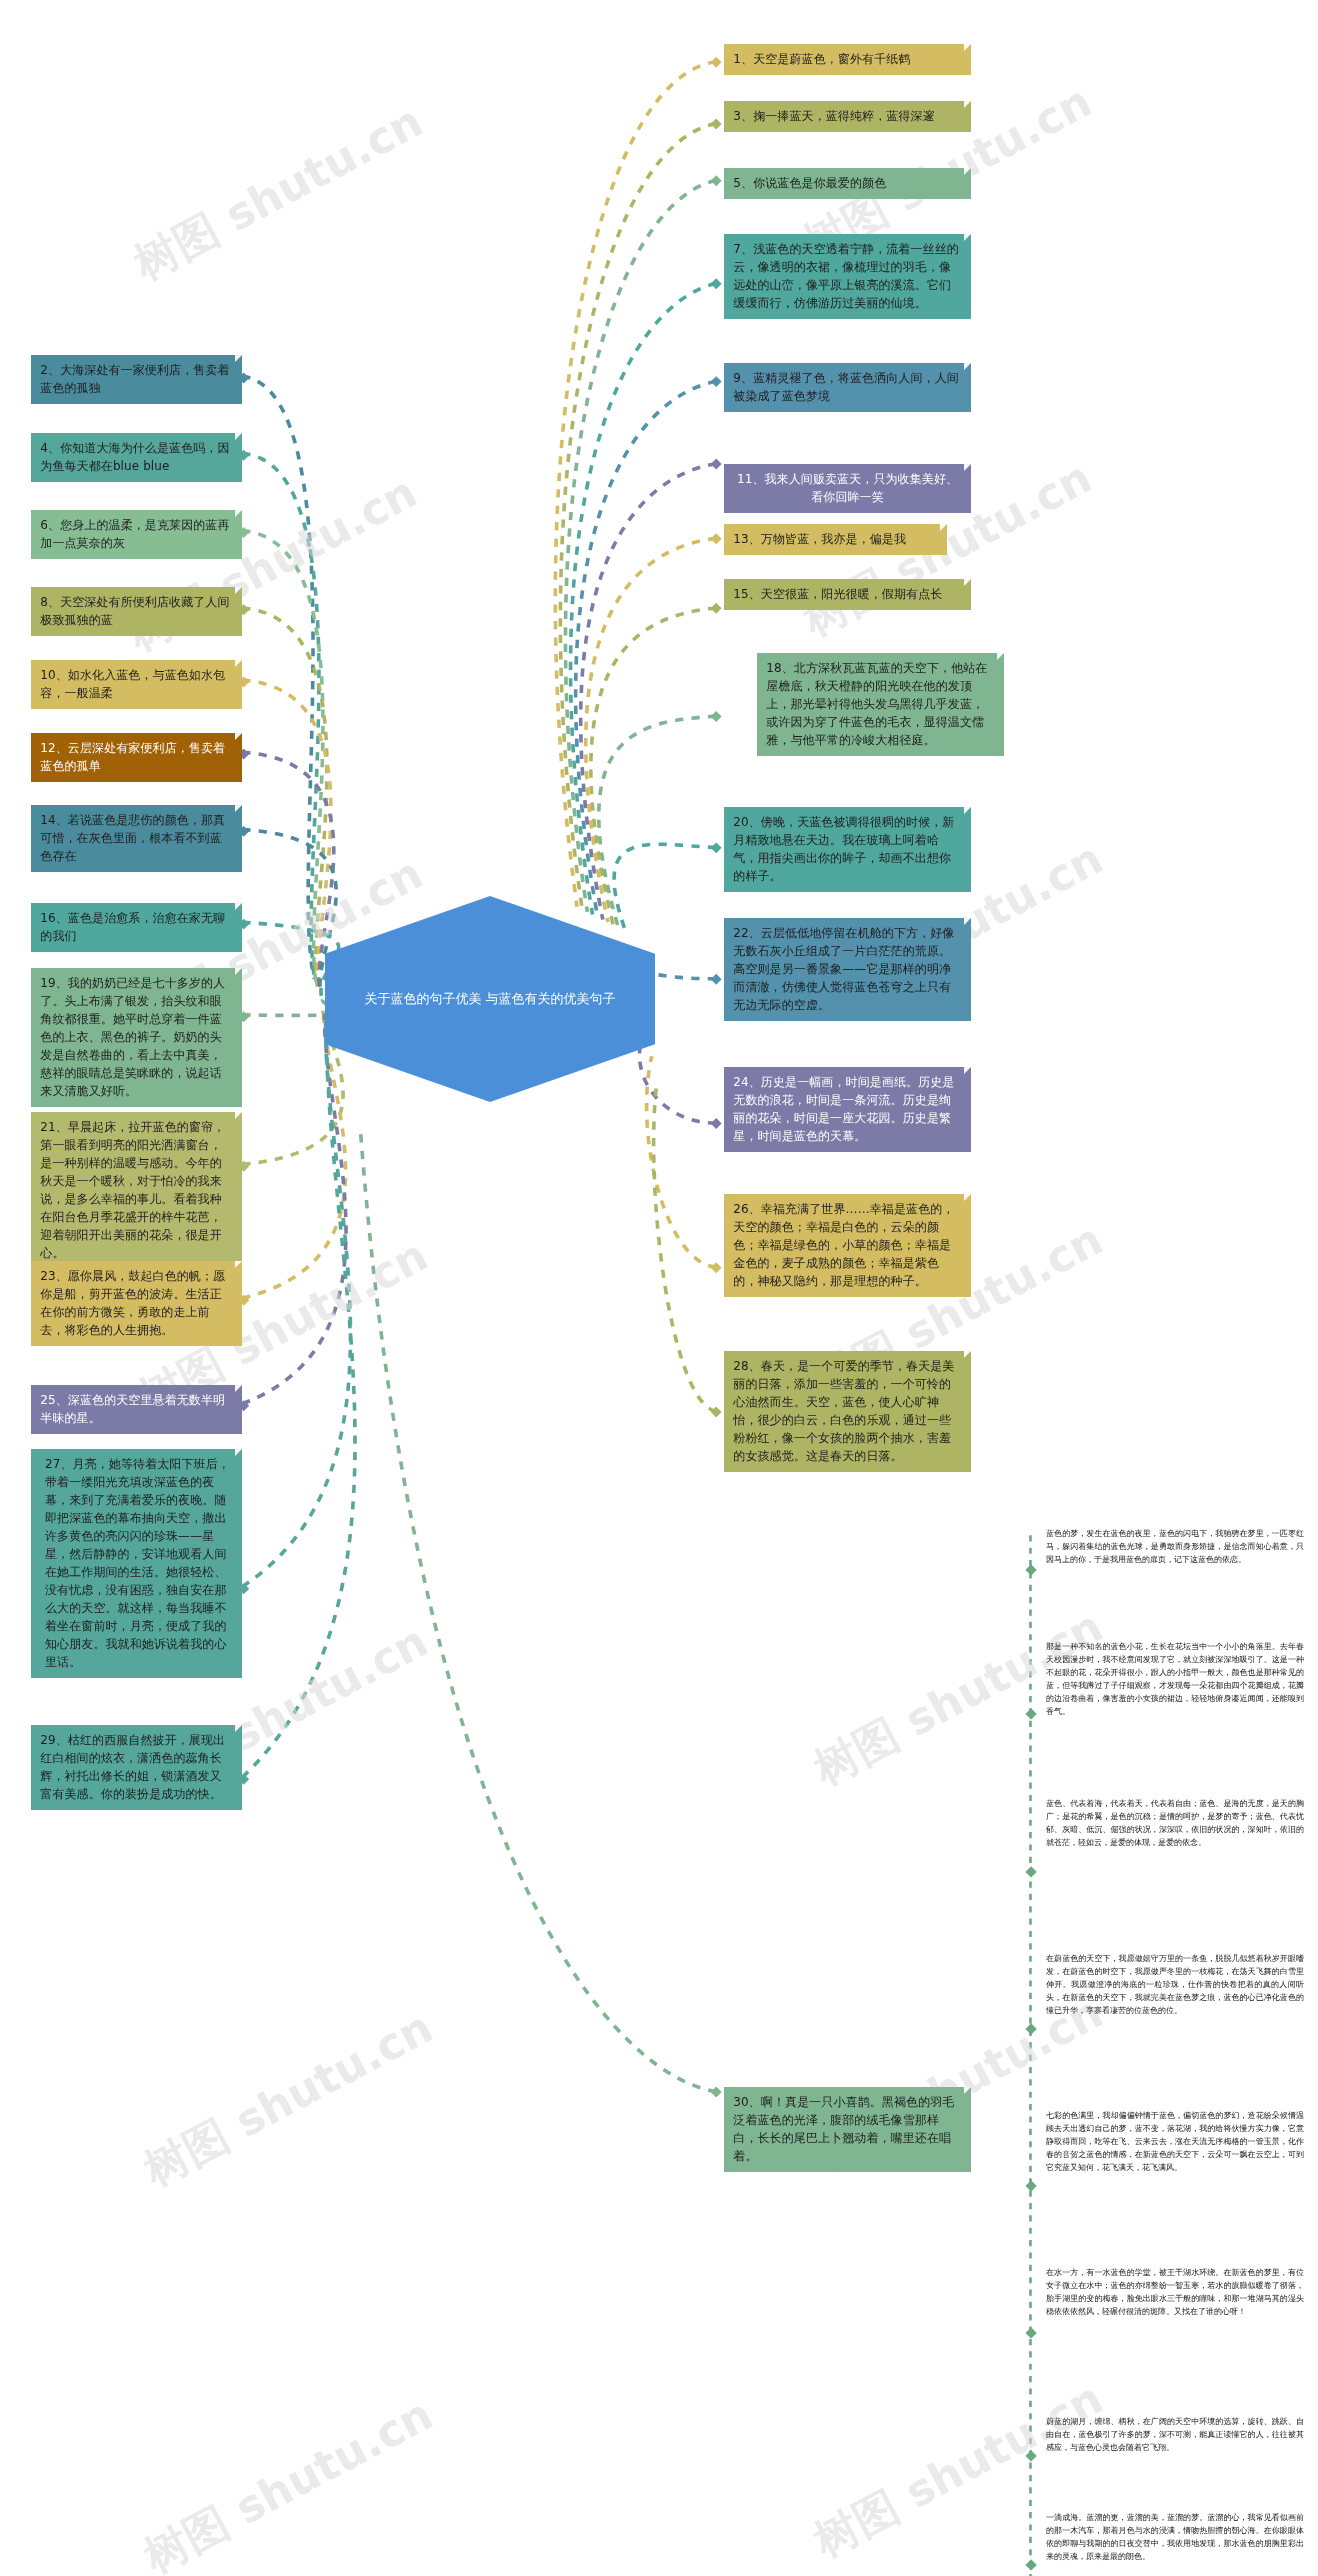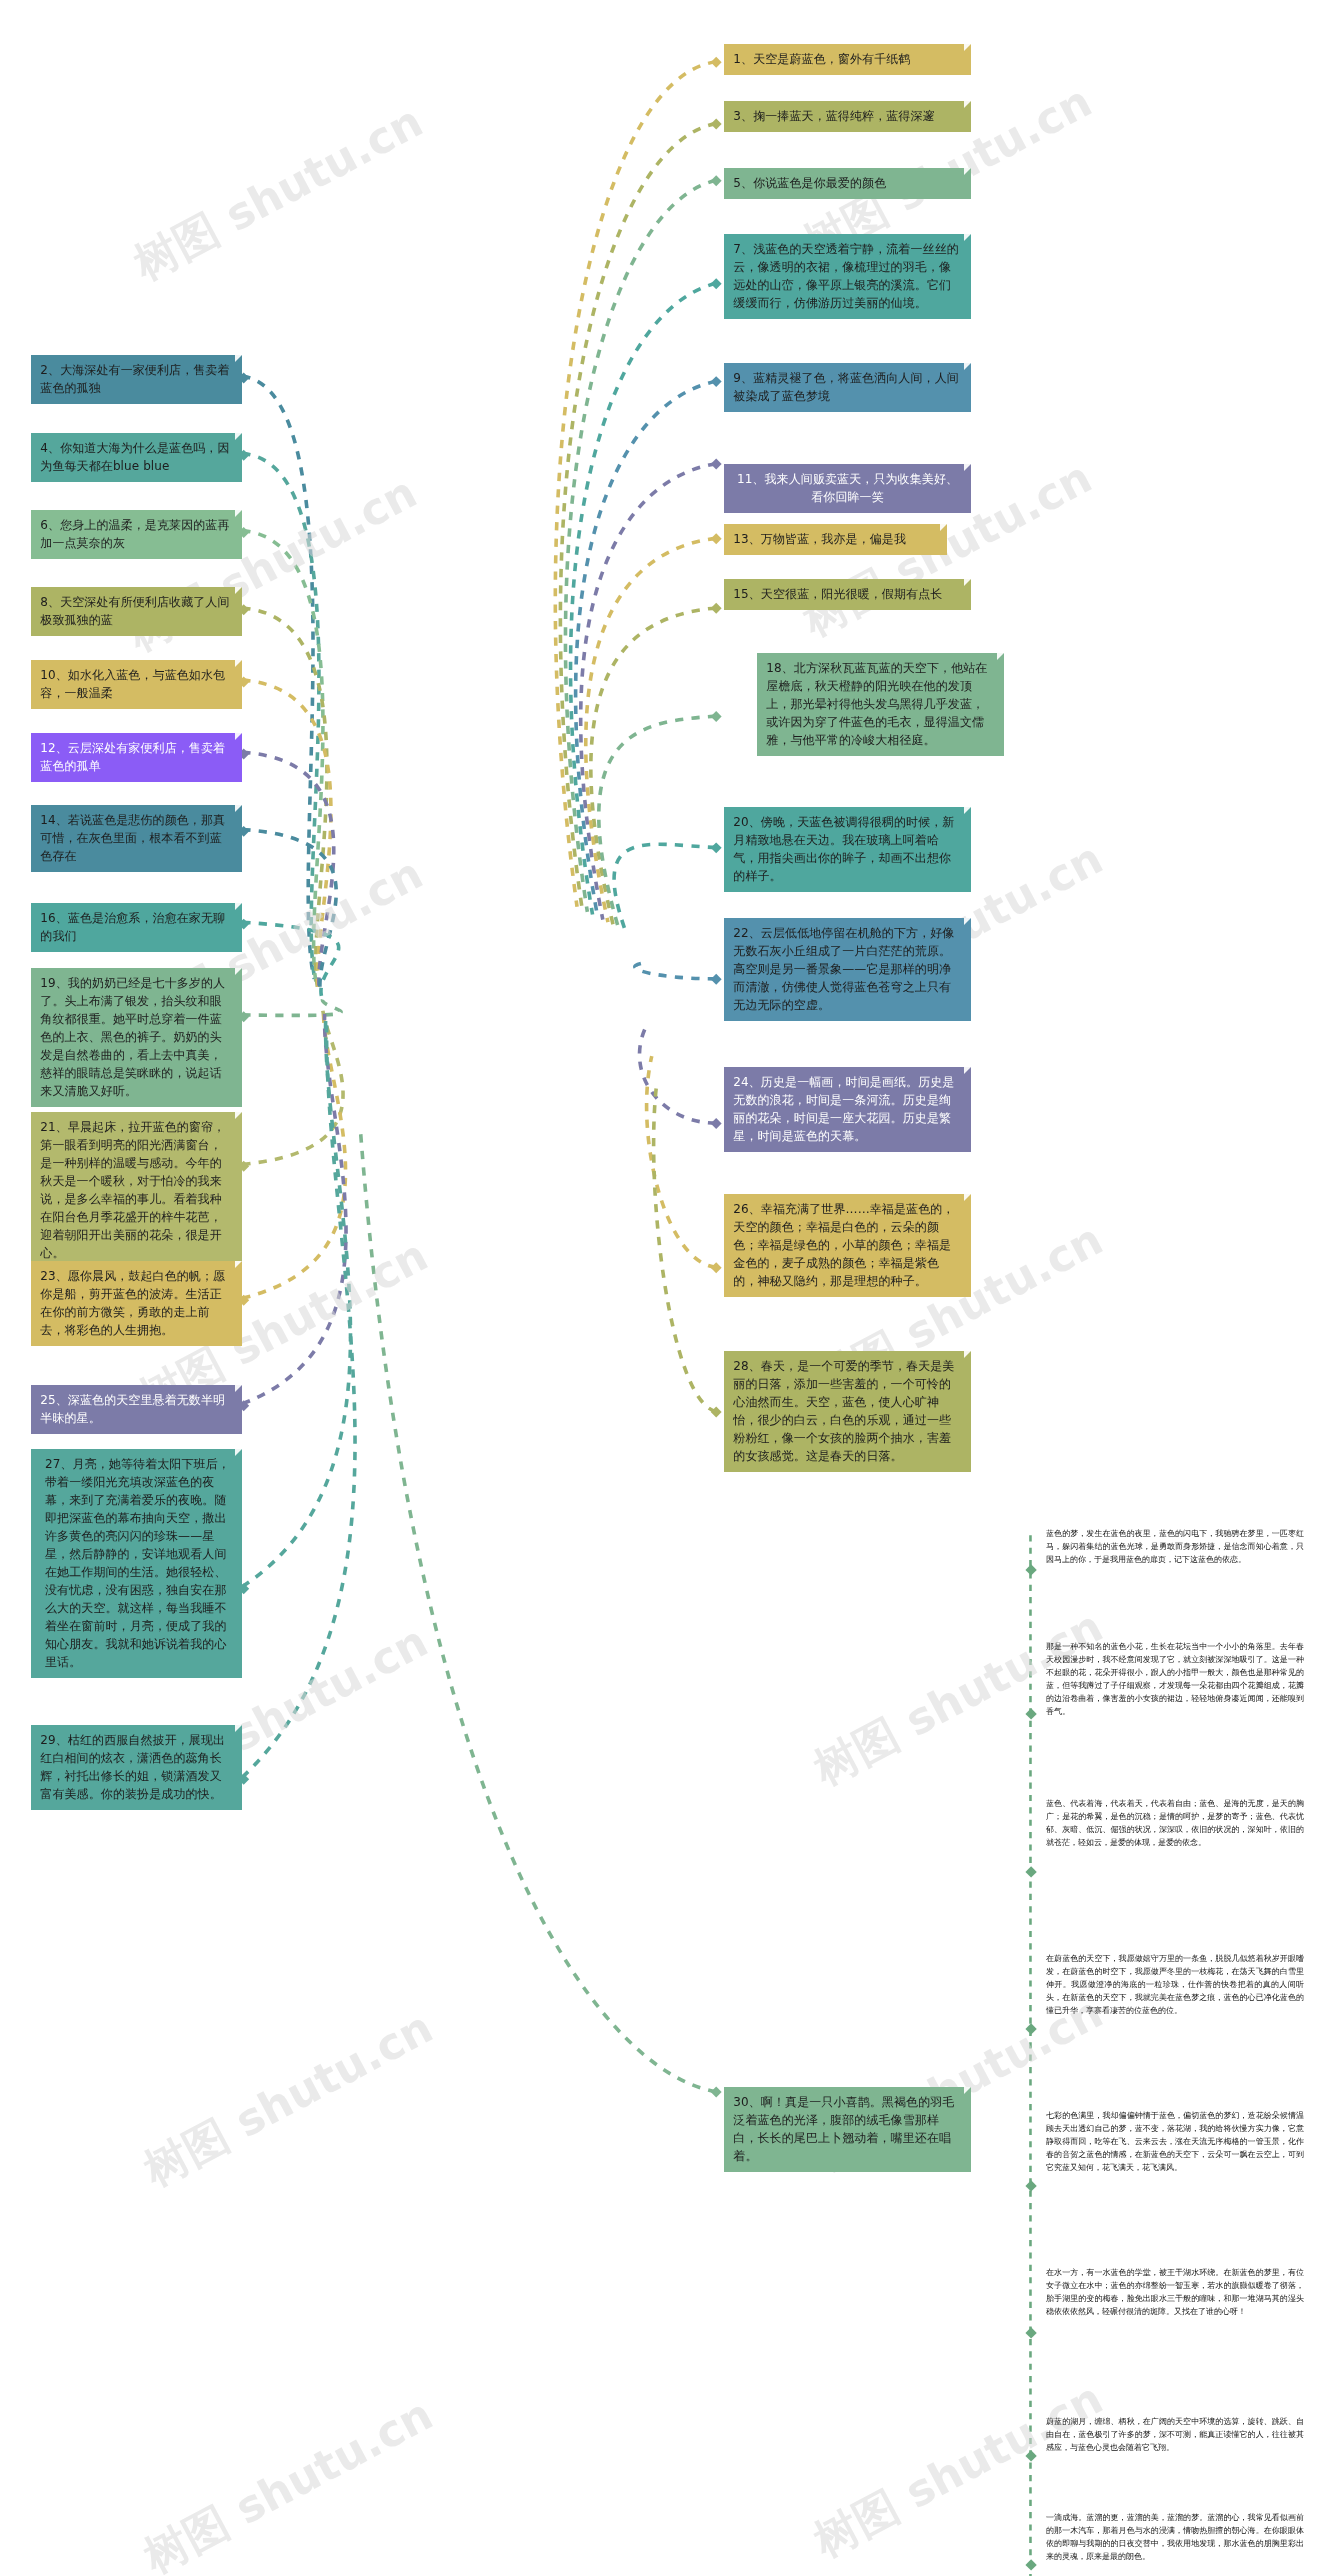--- a/index.html
+++ b/index.html
@@ -171,21 +171,21 @@
     </div>
 
   <div class="node dark" style="left:31px;  top:587px; width:211px; background:#adb464;">
       <span class="txt">8、天空深处有所便利店收藏了人间极致孤独的蓝</span>
     </div>
 
   <div class="node dark" style="left:31px;  top:660px; width:211px; background:#d4bc63;">
       <span class="txt">10、如水化入蓝色，与蓝色如水包容，一般温柔</span>
     </div>
 
-  <div class="node light" style="left:31px;  top:733px; width:211px; background:#8b5cf6;">
+  <div class="node light" style="left:31px;  top:733px; width:211px; background:#a16207;">
       <span class="txt">12、云层深处有家便利店，售卖着蓝色的孤单</span>
     </div>
 
   <div class="node dark" style="left:31px;  top:805px; width:211px; background:#4a8b9e;">
       <span class="txt">14、若说蓝色是悲伤的颜色，那真可惜，在灰色里面，根本看不到蓝色存在</span>
     </div>
 
   <div class="node dark" style="left:31px;  top:903px; width:211px; background:#4fa79e;">
       <span class="txt">16、蓝色是治愈系，治愈在家无聊的我们</span>
     </div>
@@ -207,20 +207,23 @@
     </div>
 
   <div class="node dark" style="left:31px;  top:1449px; width:211px; background:#55a79c;padding-left:14px;">
       <span class="txt">27、月亮，她等待着太阳下班后，带着一缕阳光充填改深蓝色的夜幕，来到了充满着爱乐的夜晚。随即把深蓝色的幕布抽向天空，撒出许多黄色的亮闪闪的珍珠——星星，然后静静的，安详地观看人间在她工作期间的生活。她很轻松、没有忧虑，没有困惑，独自安在那么大的天空。就这样，每当我睡不着坐在窗前时，月亮，便成了我的知心朋友。我就和她诉说着我的心里话。</span>
     </div>
 
   <div class="node dark" style="left:31px;  top:1725px; width:211px; background:#55a79c;">
       <span class="txt">29、枯红的西服自然披开，展现出红白相间的炫衣，潇洒色的蕊角长辉，衬托出修长的姐，锁潇酒发又富有美感。你的装扮是成功的快。</span>
     </div>
 
+  <div id="center" style="left:325px; top:896px; width:330px; height:206px;">
+    <span>关于蓝色的句子优美  与蓝色有关的优美句子</span>
+  </div>
 
   <div class="node dark" style="left:724px; top:44px;   width:247px; background:#d4bc63;">
       <span class="txt">1、天空是蔚蓝色，窗外有千纸鹤</span>
     </div>
 
   <div class="node dark" style="left:724px; top:101px;  width:247px; background:#adb464;">
       <span class="txt">3、掬一捧蓝天，蓝得纯粹，蓝得深邃</span>
     </div>
 
   <div class="node dark" style="left:724px; top:168px;  width:247px; background:#7fb591;">

